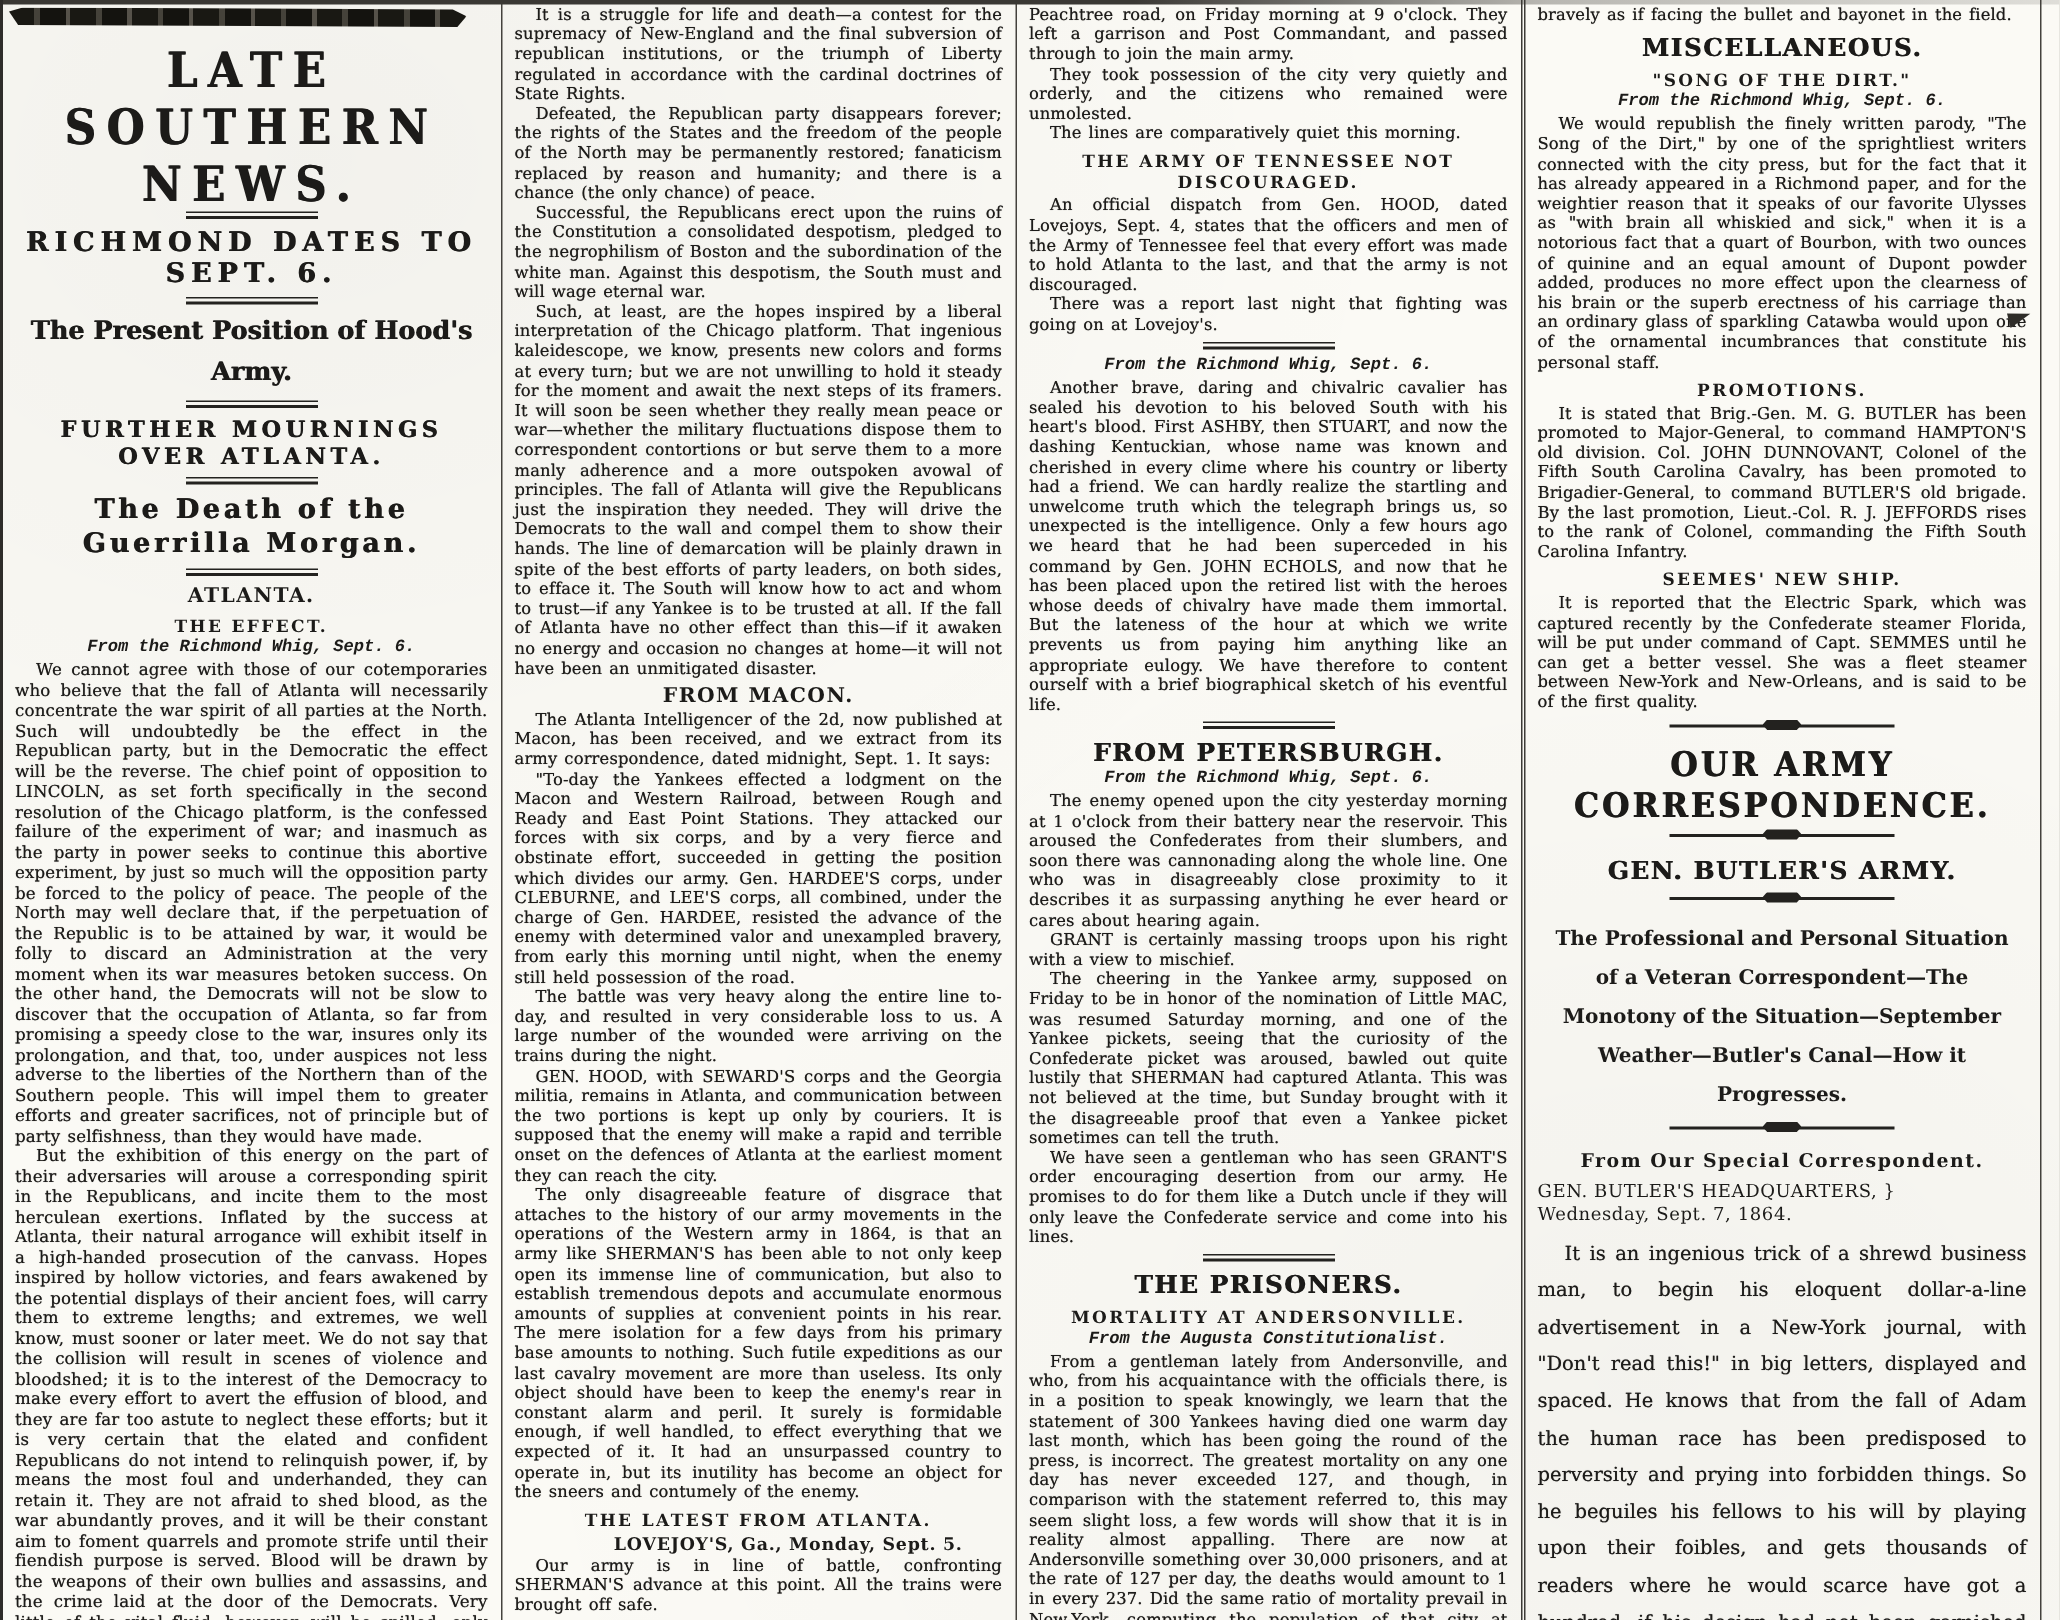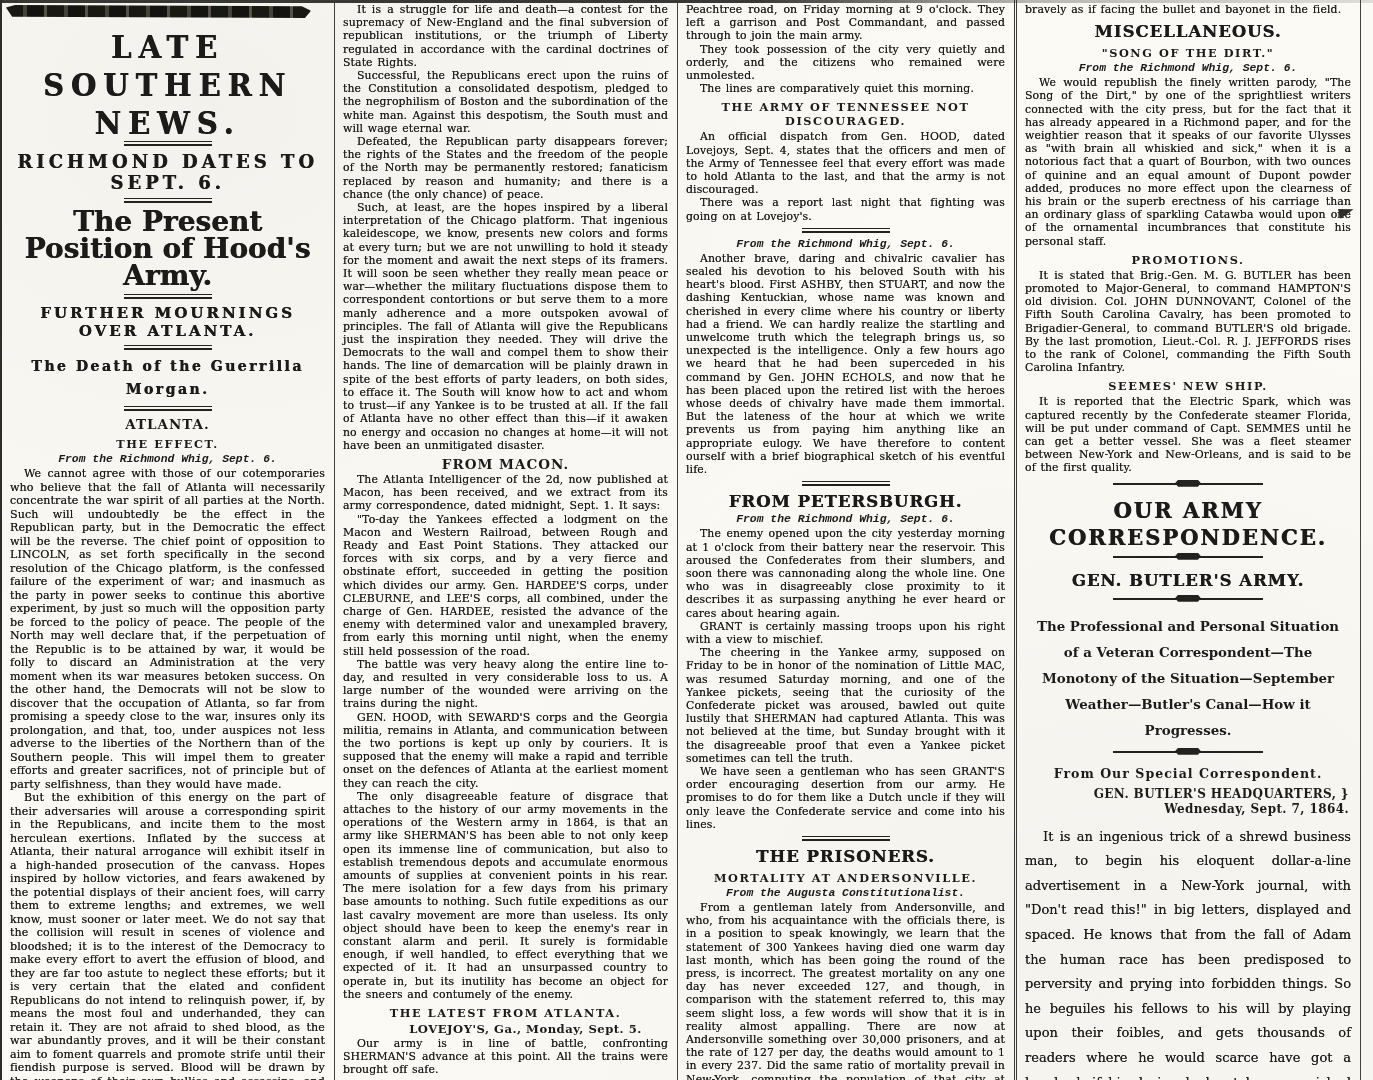--- a/index.html
+++ b/index.html
@@ -49,31 +49,31 @@
   .pl{
     font-size:13px;line-height:24.6px;
     text-align:justify;text-indent:18px;
     word-spacing:1.4px;
     text-shadow:0 0 .45px rgba(20,18,15,.75);
   }
   
   .h1{font-size:29px;font-weight:bold;text-align:center;letter-spacing:7px;
       margin:16px 0 2px;transform:scaleY(1.12);text-shadow:.6px 0 0 #1c1b19;}
   .h2{font-size:18px;font-weight:bold;text-align:center;letter-spacing:4px;margin:4px 0 2px;text-shadow:.5px 0 0 #1c1b19;}
-  .h2t{font-size:28px;font-weight:bold;text-align:center;line-height:27px;margin:4px 0 2px;text-shadow:.5px 0 0 #1c1b19;}
+  .h2t{font-size:17px;font-weight:bold;text-align:center;line-height:27px;margin:4px 0 2px;text-shadow:.5px 0 0 #1c1b19;}
   .h3{font-size:15px;font-weight:bold;text-align:center;letter-spacing:3px;margin:4px 0 2px;text-shadow:.4px 0 0 #1c1b19;}
-  .h3t{font-size:14px;font-weight:bold;text-align:center;letter-spacing:2.5px;line-height:23px;margin:4px 0 2px;text-shadow:.5px 0 0 #1c1b19;}
+  .h3t{font-size:18px;font-weight:bold;text-align:center;letter-spacing:2.5px;line-height:23px;margin:4px 0 2px;text-shadow:.5px 0 0 #1c1b19;}
   .bighead{font-size:21px;font-weight:bold;text-align:center;letter-spacing:2px;margin:6px 0 2px;transform:scaleY(1.08);text-shadow:.6px 0 0 #1c1b19;}
   .head{font-size:16.5px;font-weight:bold;text-align:center;letter-spacing:1px;margin:6px 0 2px;text-shadow:.4px 0 0 #1c1b19;}
   .sect{font-size:13.5px;font-weight:bold;text-align:center;letter-spacing:1px;margin:4px 0 1px;}
   .sub{font-size:11.3px;font-weight:bold;text-align:center;letter-spacing:1.6px;margin:5px 0 2px;}
   .credit{font-size:11.4px;font-weight:bold;font-style:italic;text-align:center;margin:1px 0 2px;font-family:Liberation Mono, monospace;}
   .byline{font-size:12.6px;font-weight:bold;text-align:center;letter-spacing:1px;margin:8px 0 4px;}
   .dateline{font-size:11.6px;font-weight:bold;text-align:center;letter-spacing:.5px;margin:2px 0 1px;padding-left:40px;}
-  .hq{font-size:12px;font-weight:bold;text-align:right;line-height:15px;margin:6px 2px 8px 0;white-space:pre-line;letter-spacing:.4px;}
+  .hq{font-size:12px;font-weight:normal;text-align:left;line-height:15px;margin:6px 2px 8px 0;white-space:pre-line;letter-spacing:.4px;}
   .deck{font-size:13.4px;font-weight:bold;text-align:center;line-height:26px;margin:4px 10px;}
   
   .rule{width:88px;margin:5px auto;border-top:1px solid #23221f;border-bottom:2px solid #23221f;height:2px;}
   .frule{position:relative;width:150px;margin:8px auto;border-top:2px solid #23221f;height:5px;}
   .frule::after{content:"";position:absolute;left:50%;top:-5px;width:26px;height:7px;background:#23221f;
       transform:translateX(-50%);clip-path:polygon(0 50%,12% 0,88% 0,100% 50%,88% 100%,12% 100%);}
   
   .banner{
     height:13px;width:305px;margin:2px 0 0 -4px;
     background:repeating-linear-gradient(90deg,#191813 0 17px,#45423a 17px 21px,#14130f 21px 38px,#56524a 38px 41px);
@@ -103,22 +103,22 @@
       <div class="blk h3t">The Death of the Guerrilla Morgan.</div>
       <div class="blk rule"></div>
       <div class="blk sect">ATLANTA.</div>
       <div class="blk sub">THE EFFECT.</div>
       <div class="blk credit">From the Richmond Whig, Sept. 6.</div>
       <div class="blk p">We cannot agree with those of our cotemporaries who believe that the fall of Atlanta will necessarily concentrate the war spirit of all parties at the North. Such will undoubtedly be the effect in the Republican party, but in the Democratic the effect will be the reverse. The chief point of opposition to LINCOLN, as set forth specifically in the second resolution of the Chicago platform, is the confessed failure of the experiment of war; and inasmuch as the party in power seeks to continue this abortive experiment, by just so much will the opposition party be forced to the policy of peace. The people of the North may well declare that, if the perpetuation of the Republic is to be attained by war, it would be folly to discard an Administration at the very moment when its war measures betoken success. On the other hand, the Democrats will not be slow to discover that the occupation of Atlanta, so far from promising a speedy close to the war, insures only its prolongation, and that, too, under auspices not less adverse to the liberties of the Northern than of the Southern people. This will impel them to greater efforts and greater sacrifices, not of principle but of party selfishness, than they would have made.</div>
       <div class="blk p">But the exhibition of this energy on the part of their adversaries will arouse a corresponding spirit in the Republicans, and incite them to the most herculean exertions. Inflated by the success at Atlanta, their natural arrogance will exhibit itself in a high-handed prosecution of the canvass. Hopes inspired by hollow victories, and fears awakened by the potential displays of their ancient foes, will carry them to extreme lengths; and extremes, we well know, must sooner or later meet. We do not say that the collision will result in scenes of violence and bloodshed; it is to the interest of the Democracy to make every effort to avert the effusion of blood, and they are far too astute to neglect these efforts; but it is very certain that the elated and confident Republicans do not intend to relinquish power, if, by means the most foul and underhanded, they can retain it. They are not afraid to shed blood, as the war abundantly proves, and it will be their constant aim to foment quarrels and promote strife until their fiendish purpose is served. Blood will be drawn by the weapons of their own bullies and assassins, and the crime laid at the door of the Democrats. Very little of the vital fluid, however, will be spilled; only enough to justify a lying accusation against the Democracy. There will be bayonets in abundance at the polls, and "order will reign in Warsaw." Nevertheless, all the worst elements of human nature will have been aroused and put in active effervescence before the day of election; and end as it may, that election will leave ineradicable traces and wounds that will never heal. For this is no mere political election, any more than that in 1860.</div>
     </div>
   <div class="col">
       <div class="blk p">It is a struggle for life and death—a contest for the supremacy of New-England and the final subversion of republican institutions, or the triumph of Liberty regulated in accordance with the cardinal doctrines of State Rights.</div>
+      <div class="blk p">Defeated, the Republican party disappears forever; the rights of the States and the freedom of the people of the North may be permanently restored; fanaticism replaced by reason and humanity; and there is a chance (the only chance) of peace.</div>
       <div class="blk p">Successful, the Republicans erect upon the ruins of the Constitution a consolidated despotism, pledged to the negrophilism of Boston and the subordination of the white man. Against this despotism, the South must and will wage eternal war.</div>
-      <div class="blk p">Defeated, the Republican party disappears forever; the rights of the States and the freedom of the people of the North may be permanently restored; fanaticism replaced by reason and humanity; and there is a chance (the only chance) of peace.</div>
       <div class="blk p">Such, at least, are the hopes inspired by a liberal interpretation of the Chicago platform. That ingenious kaleidescope, we know, presents new colors and forms at every turn; but we are not unwilling to hold it steady for the moment and await the next steps of its framers. It will soon be seen whether they really mean peace or war—whether the military fluctuations dispose them to correspondent contortions or but serve them to a more manly adherence and a more outspoken avowal of principles. The fall of Atlanta will give the Republicans just the inspiration they needed. They will drive the Democrats to the wall and compel them to show their hands. The line of demarcation will be plainly drawn in spite of the best efforts of party leaders, on both sides, to efface it. The South will know how to act and whom to trust—if any Yankee is to be trusted at all. If the fall of Atlanta have no other effect than this—if it awaken no energy and occasion no changes at home—it will not have been an unmitigated disaster.</div>
       <div class="blk sect">FROM MACON.</div>
       <div class="blk p">The Atlanta Intelligencer of the 2d, now published at Macon, has been received, and we extract from its army correspondence, dated midnight, Sept. 1. It says:</div>
       <div class="blk p">"To-day the Yankees effected a lodgment on the Macon and Western Railroad, between Rough and Ready and East Point Stations. They attacked our forces with six corps, and by a very fierce and obstinate effort, succeeded in getting the position which divides our army. Gen. HARDEE'S corps, under CLEBURNE, and LEE'S corps, all combined, under the charge of Gen. HARDEE, resisted the advance of the enemy with determined valor and unexampled bravery, from early this morning until night, when the enemy still held possession of the road.</div>
       <div class="blk p">The battle was very heavy along the entire line to-day, and resulted in very considerable loss to us. A large number of the wounded were arriving on the trains during the night.</div>
       <div class="blk p">GEN. HOOD, with SEWARD'S corps and the Georgia militia, remains in Atlanta, and communication between the two portions is kept up only by couriers. It is supposed that the enemy will make a rapid and terrible onset on the defences of Atlanta at the earliest moment they can reach the city.</div>
       <div class="blk p">The only disagreeable feature of disgrace that attaches to the history of our army movements in the operations of the Western army in 1864, is that an army like SHERMAN'S has been able to not only keep open its immense line of communication, but also to establish tremendous depots and accumulate enormous amounts of supplies at convenient points in his rear. The mere isolation for a few days from his primary base amounts to nothing. Such futile expeditions as our last cavalry movement are more than useless. Its only object should have been to keep the enemy's rear in constant alarm and peril. It surely is formidable enough, if well handled, to effect everything that we expected of it. It had an unsurpassed country to operate in, but its inutility has become an object for the sneers and contumely of the enemy.</div>
       <div class="blk sub">THE LATEST FROM ATLANTA.</div>
       <div class="blk dateline">LOVEJOY'S, Ga., Monday, Sept. 5.</div>
       <div class="blk p">Our army is in line of battle, confronting SHERMAN'S advance at this point. All the trains were brought off safe.</div>

